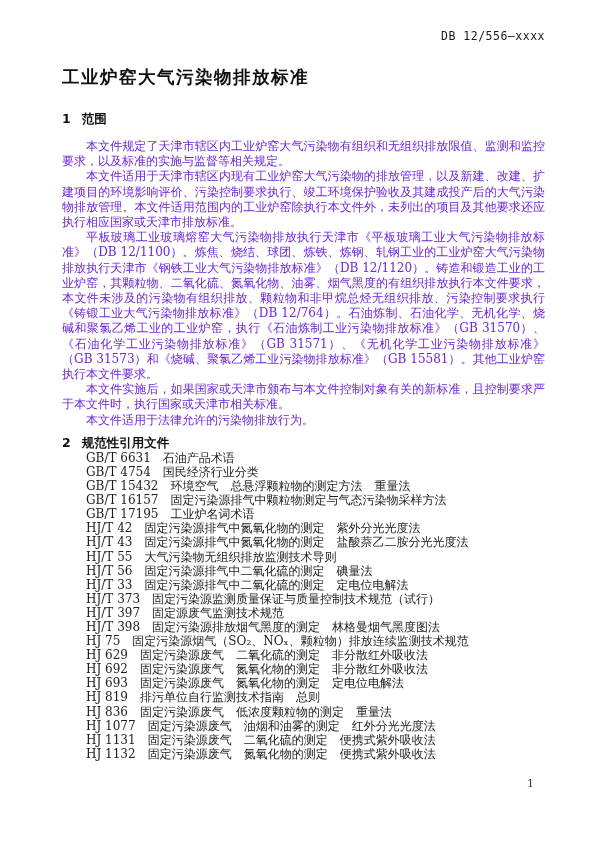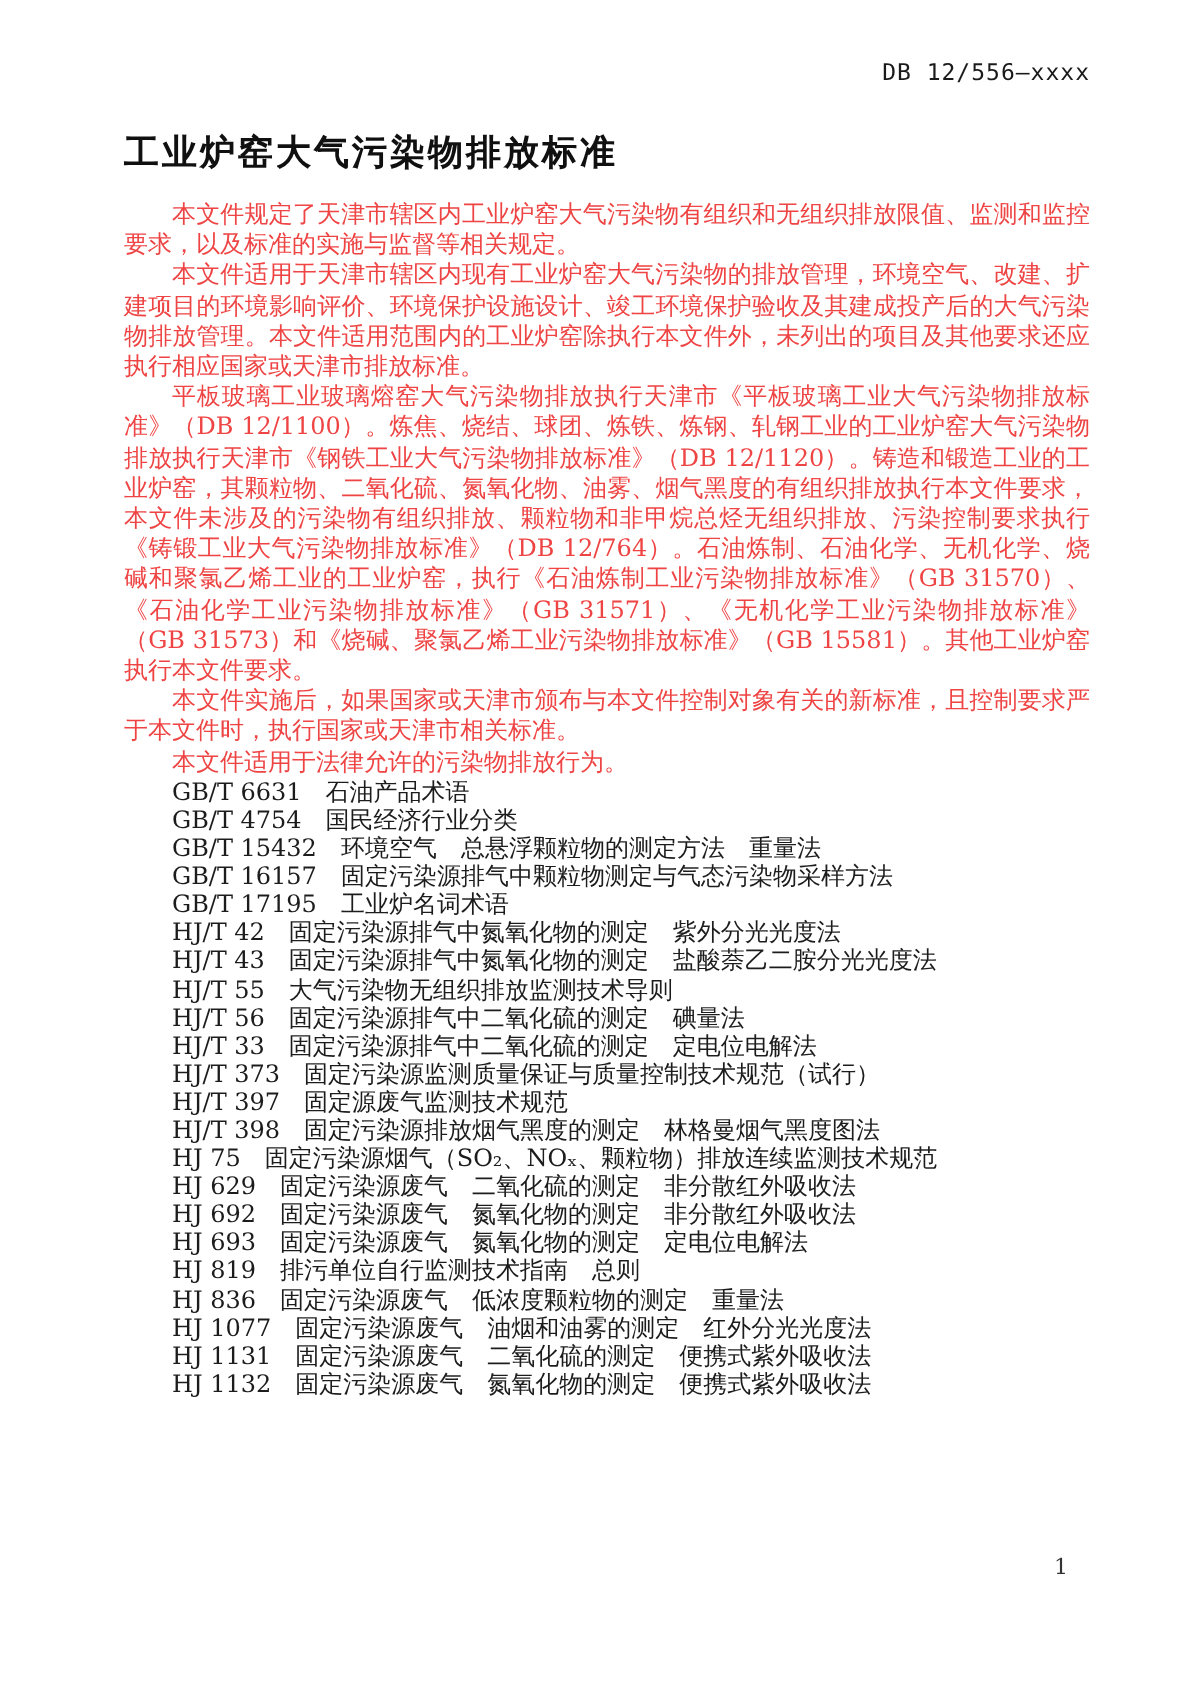--- a/index.html
+++ b/index.html
@@ -52,21 +52,21 @@
   .sec2-heading { margin-top: 7px; }
   .body-text {
     margin: 12px 0 0 0;
   }
   .body-text p {
     margin: 0;
     font-size: 12px;
     line-height: 15.2px;
     text-align: justify;
     text-indent: 2em;
-    color: #ef4444;
+    color: #6d28d9;
   }
   .intro-line {
     margin: 11px 0 2px 0;
     font-size: 12px;
     line-height: 15.2px;
     text-indent: 2em;
     color: #1c1c1c;
   }
   .ref-list {
     margin: 0;
@@ -89,29 +89,31 @@
 </style>
 </head>
 <body>
 
 <div class="page">
 
   <div class="doc-number">DB 12/556—xxxx</div>
 
   <h1 class="doc-title">工业炉窑大气污染物排放标准</h1>
 
+  <h2 class="sec-heading"><span class="sec-num">1</span><span>范围</span></h2>
 
   <div class="body-text">
     <p>本文件规定了天津市辖区内工业炉窑大气污染物有组织和无组织排放限值、监测和监控要求，以及标准的实施与监督等相关规定。</p>
-    <p>本文件适用于天津市辖区内现有工业炉窑大气污染物的排放管理，环境空气、改建、扩建项目的环境影响评价、环境保护设施设计、竣工环境保护验收及其建成投产后的大气污染物排放管理。本文件适用范围内的工业炉窑除执行本文件外，未列出的项目及其他要求还应执行相应国家或天津市排放标准。</p>
+    <p>本文件适用于天津市辖区内现有工业炉窑大气污染物的排放管理，以及新建、改建、扩建项目的环境影响评价、污染控制要求执行、竣工环境保护验收及其建成投产后的大气污染物排放管理。本文件适用范围内的工业炉窑除执行本文件外，未列出的项目及其他要求还应执行相应国家或天津市排放标准。</p>
     <p>平板玻璃工业玻璃熔窑大气污染物排放执行天津市《平板玻璃工业大气污染物排放标准》（DB 12/1100）。炼焦、烧结、球团、炼铁、炼钢、轧钢工业的工业炉窑大气污染物排放执行天津市《钢铁工业大气污染物排放标准》（DB 12/1120）。铸造和锻造工业的工业炉窑，其颗粒物、二氧化硫、氮氧化物、油雾、烟气黑度的有组织排放执行本文件要求，本文件未涉及的污染物有组织排放、颗粒物和非甲烷总烃无组织排放、污染控制要求执行《铸锻工业大气污染物排放标准》（DB 12/764）。石油炼制、石油化学、无机化学、烧碱和聚氯乙烯工业的工业炉窑，执行《石油炼制工业污染物排放标准》（GB 31570）、《石油化学工业污染物排放标准》（GB 31571）、《无机化学工业污染物排放标准》（GB 31573）和《烧碱、聚氯乙烯工业污染物排放标准》（GB 15581）。其他工业炉窑执行本文件要求。</p>
     <p>本文件实施后，如果国家或天津市颁布与本文件控制对象有关的新标准，且控制要求严于本文件时，执行国家或天津市相关标准。</p>
     <p>本文件适用于法律允许的污染物排放行为。</p>
   </div>
 
+  <h2 class="sec-heading sec2-heading"><span class="sec-num">2</span><span>规范性引用文件</span></h2>
 
 
   <div class="ref-list">
     <div class="ref-item">GB/T 6631　石油产品术语</div>
     <div class="ref-item">GB/T 4754　国民经济行业分类</div>
     <div class="ref-item">GB/T 15432　环境空气　总悬浮颗粒物的测定方法　重量法</div>
     <div class="ref-item">GB/T 16157　固定污染源排气中颗粒物测定与气态污染物采样方法</div>
     <div class="ref-item">GB/T 17195　工业炉名词术语</div>
     <div class="ref-item">HJ/T 42　固定污染源排气中氮氧化物的测定　紫外分光光度法</div>
     <div class="ref-item">HJ/T 43　固定污染源排气中氮氧化物的测定　盐酸萘乙二胺分光光度法</div>

